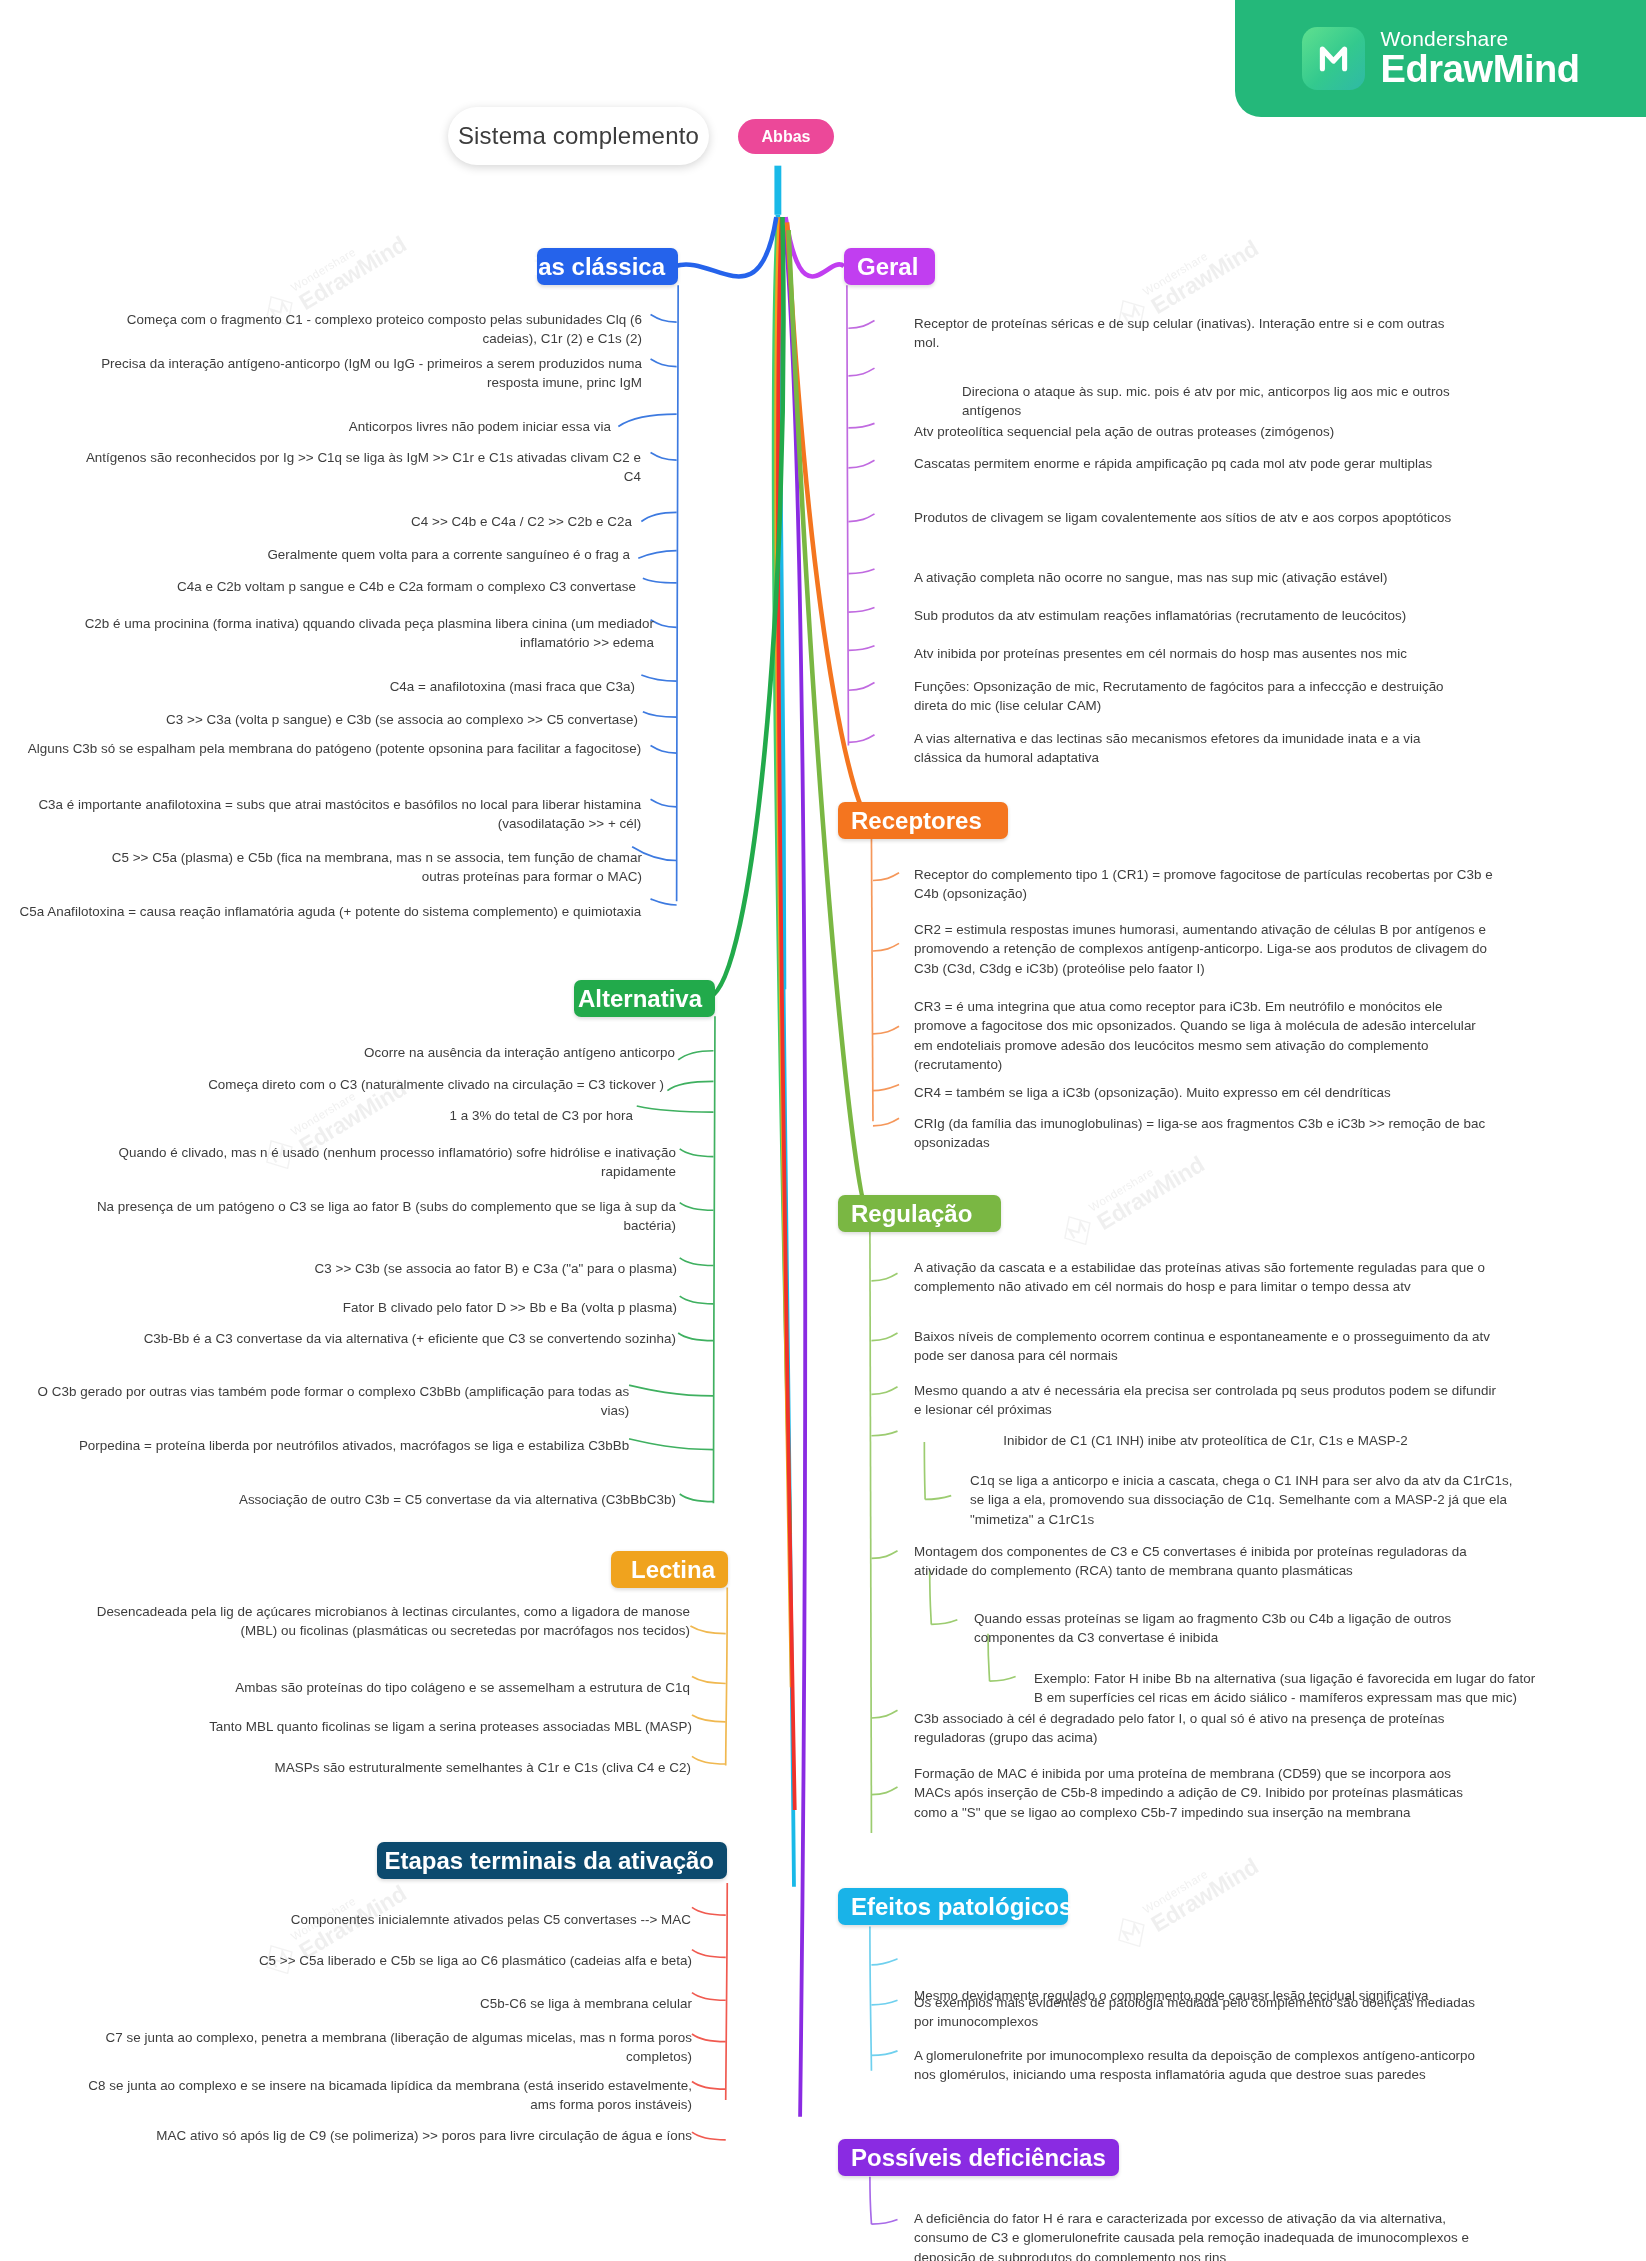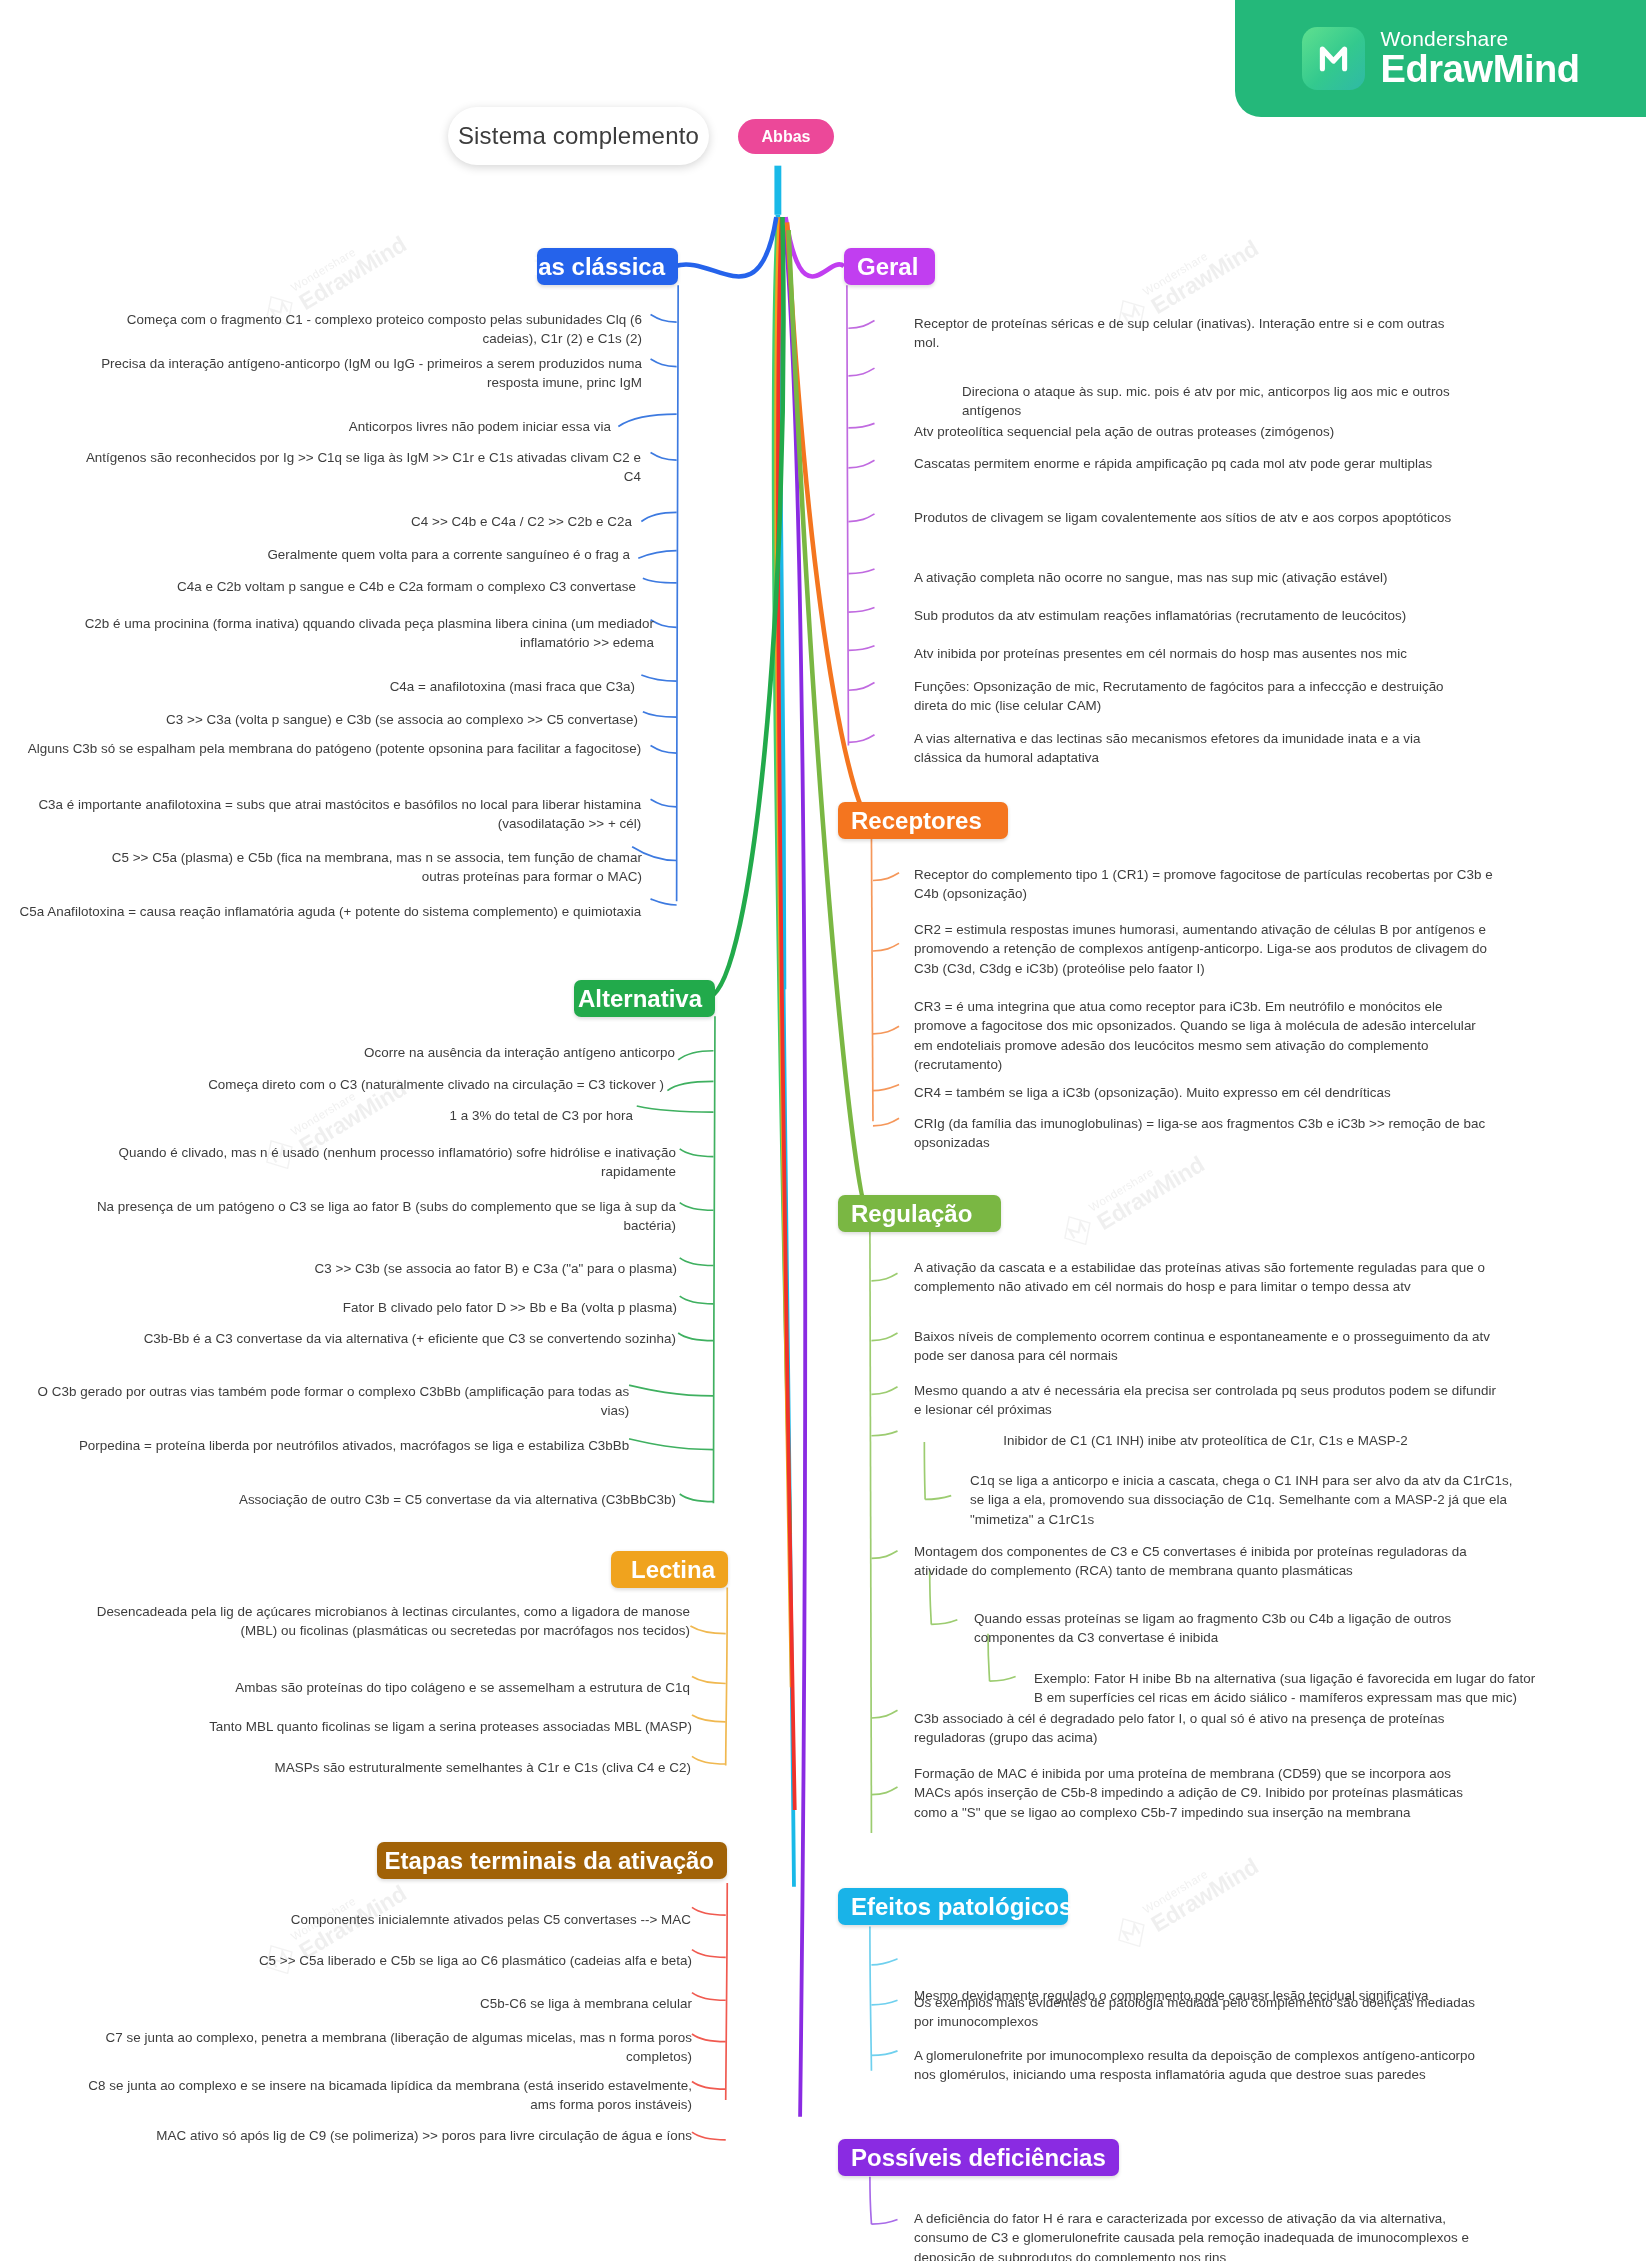--- a/index.html
+++ b/index.html
@@ -291,21 +291,21 @@
 
 <div id="root-node">Sistema complemento</div>
 <div id="tag-node">Abbas</div>
 
 <div class="chip left" style="left:537px;  top:248px;  width:141px; background:#2563eb;">Vias clássica</div>
 <div class="chip right" style="left:844px; top:248px;  width:91px; background:#c13ef0;">Geral</div>
 <div class="chip left" style="left:574px;  top:980px; width:141px; background:#22aa4b;">Alternativa</div>
 <div class="chip right" style="left:838px; top:802px; width:170px; background:#f4751f;">Receptores</div>
 <div class="chip right" style="left:838px; top:1195px; width:163px; background:#7ab743;">Regulação</div>
 <div class="chip left" style="left:611px;  top:1551px; width:117px; background:#f0a31e;">Lectina</div>
-<div class="chip left" style="left:377px;  top:1842px; width:350px; background:#a16207;">Etapas terminais da ativação</div>
+<div class="chip left" style="left:377px;  top:1842px; width:350px; background:#0c4a6e;">Etapas terminais da ativação</div>
 <div class="chip right" style="left:838px; top:1888px; width:230px; background:#19b3e8;">Efeitos patológicos</div>
 <div class="chip right" style="left:838px; top:2139px; width:281px; background:#8a2be2;">Possíveis deficiências</div>
 
 <div class="leaf l" style="left:74px;  top:310px; width:568px;">Começa com o fragmento C1 - complexo proteico composto pelas subunidades Clq (6 cadeias), C1r (2) e C1s (2)</div>
 <div class="leaf l" style="left:74px;  top:354px; width:568px;">Precisa da interação antígeno-anticorpo (IgM ou IgG - primeiros a serem produzidos numa resposta imune, princ IgM</div>
 <div class="leaf l" style="left:74px;  top:417px; width:537px;">Anticorpos livres não podem iniciar essa via</div>
 <div class="leaf l" style="left:67px;  top:448px; width:574px;">Antígenos são reconhecidos por Ig &gt;&gt; C1q se liga às IgM &gt;&gt; C1r e C1s ativadas clivam C2 e C4</div>
 <div class="leaf l" style="left:230px; top:512px; width:402px;">C4 &gt;&gt; C4b e C4a / C2 &gt;&gt; C2b e C2a</div>
 <div class="leaf l" style="left:153px; top:545px; width:477px;">Geralmente quem volta para a corrente sanguíneo é o frag a</div>
 <div class="leaf l" style="left:107px; top:577px; width:529px;">C4a e C2b voltam p sangue e C4b e C2a formam o complexo C3 convertase</div>

